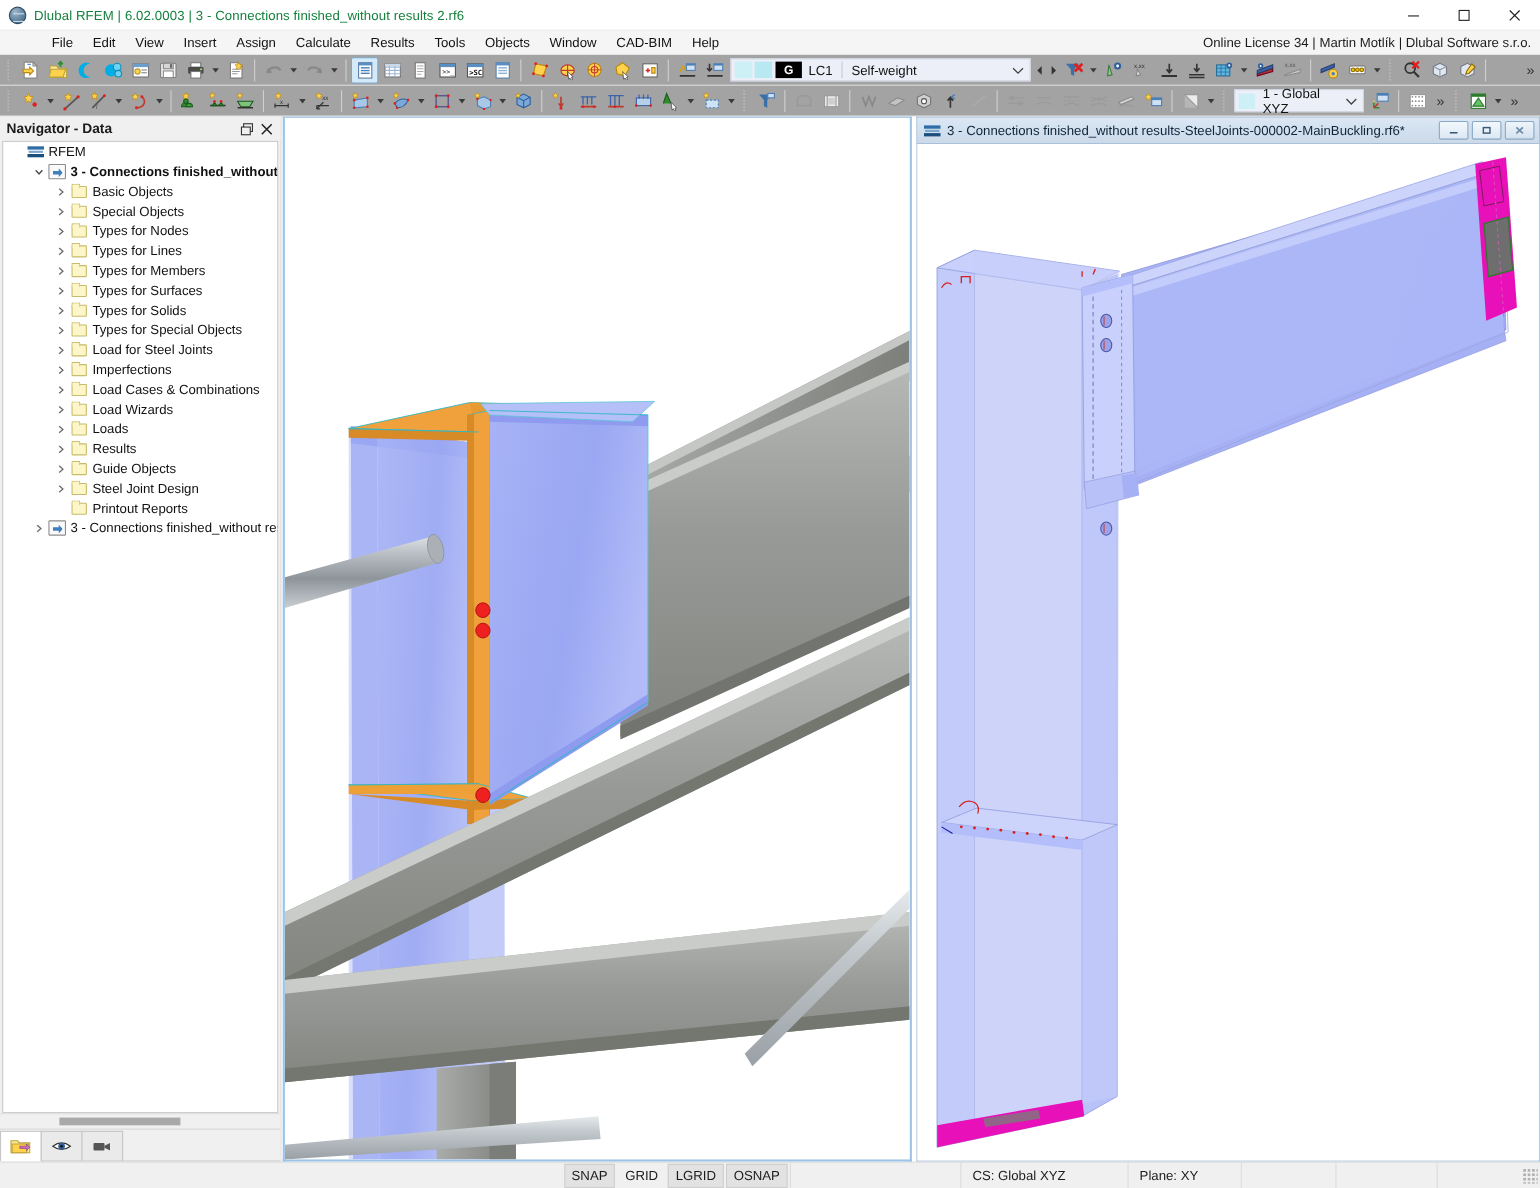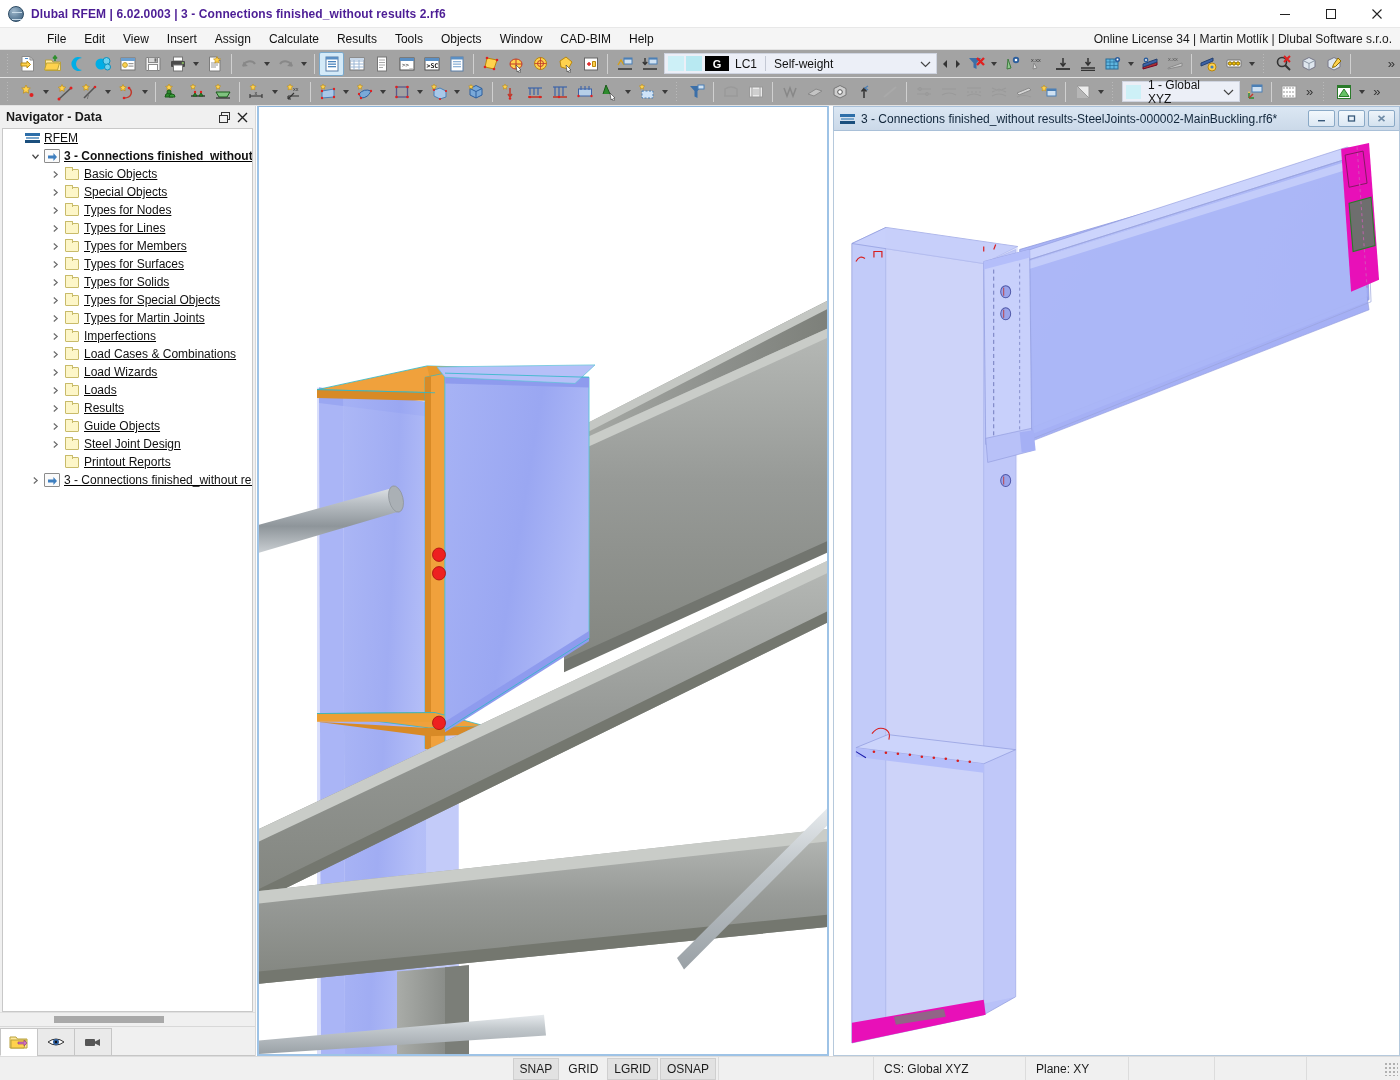--- a/index.html
+++ b/index.html
@@ -21,21 +21,21 @@
   .tb-icon { width:16px; height:16px; margin-left:8px; margin-right:7px; position:relative; flex:0 0 16px;}
   .tb-icon .globe {
     position:absolute; inset:0; border-radius:50%;
     background:radial-gradient(circle at 35% 30%, #9fb8cc 0%, #6d8ca6 45%, #3e5f7d 100%);
     border:1px solid #2c4a63;
   }
   .tb-icon .globe::after{
     content:""; position:absolute; left:3px; top:5px; width:10px; height:6px;
     border-top:1px solid #c9dcea; border-bottom:1px solid #c9dcea;
   }
-  .tb-title { font-size:12px; color:#4c1d95; letter-spacing:0.1px;font-weight:bold; }
+  .tb-title { font-size:12px; color:#15803d; letter-spacing:0.1px; }
   .win-buttons { position:absolute; right:0; top:0; height:28px; display:flex; }
   .win-btn { width:46px; height:28px; display:flex; align-items:center; justify-content:center; cursor:default; }
   .win-btn svg { display:block; }
 
   
   .menubar {
     height:22px; background:#f5f5f5; display:flex; align-items:center;
     border-bottom:1px solid #e3e3e3; flex:0 0 22px; position:relative;padding-left:38px;
   }
   .menu-item { padding:2px 9px; font-size:12px; color:#111; cursor:default; line-height:16px; }
@@ -92,21 +92,21 @@
   .nav-header {
     height:22px; display:flex; align-items:center; padding:0 4px 0 6px;
     background:#f0f0f0; flex:0 0 22px;
   }
   .nav-title { font-size:12.5px; font-weight:bold; color:#1b1b1b; flex:1 1 auto; }
   .nav-hbtn { width:18px; height:18px; display:flex; align-items:center; justify-content:center; cursor:default;}
   .nav-tree {
     flex:1 1 auto; background:#ffffff; border:1px solid #c8c8c8; margin:0 2px;
     overflow:hidden; position:relative; font-size:12px;
   }
-  .tree-row { height:18px; display:flex; align-items:center; white-space:nowrap; cursor:default;text-decoration:underline; }
+  .tree-row { height:18px; display:flex; align-items:center; white-space:nowrap; cursor:default; }
   .tw { width:16px; height:18px; display:flex; align-items:center; justify-content:center; flex:0 0 16px; }
   .tw svg { display:block; }
   .ticon { width:18px; height:18px; flex:0 0 18px; display:flex; align-items:center; justify-content:center; margin-right:3px; }
   .folder {
     width:14px; height:11px; background:#fdf6c8; border:1px solid #c8bb6a;
     border-radius:1px 1px 1px 1px; position:relative;
   }
   .folder::before {
     content:""; position:absolute; left:-1px; top:-3px; width:6px; height:3px;
     background:#fdf6c8; border:1px solid #c8bb6a; border-bottom:none; border-radius:1px 1px 0 0;
@@ -1027,21 +1027,21 @@
           <div class="tree-row">
             <div style="width:44px;flex:0 0 44px"></div>
             <div class="tw">
               <svg width="9" height="9" viewBox="0 0 9 9">
                 <path d="M2.8 1.5 L6.2 4.5 L2.8 7.5" stroke="#6b6b6b" stroke-width="1.2" fill="none"></path>
               </svg>
             </div>
             <div class="ticon">
               <div class="folder"></div>
             </div>
-            <div class="tlabel">Types for Martin Joints</div>
+            <div class="tlabel">Load for Steel Joints</div>
           </div>
           <div class="tree-row">
             <div style="width:44px;flex:0 0 44px"></div>
             <div class="tw">
               <svg width="9" height="9" viewBox="0 0 9 9">
                 <path d="M2.8 1.5 L6.2 4.5 L2.8 7.5" stroke="#6b6b6b" stroke-width="1.2" fill="none"></path>
               </svg>
             </div>
             <div class="ticon">
               <div class="folder"></div>

